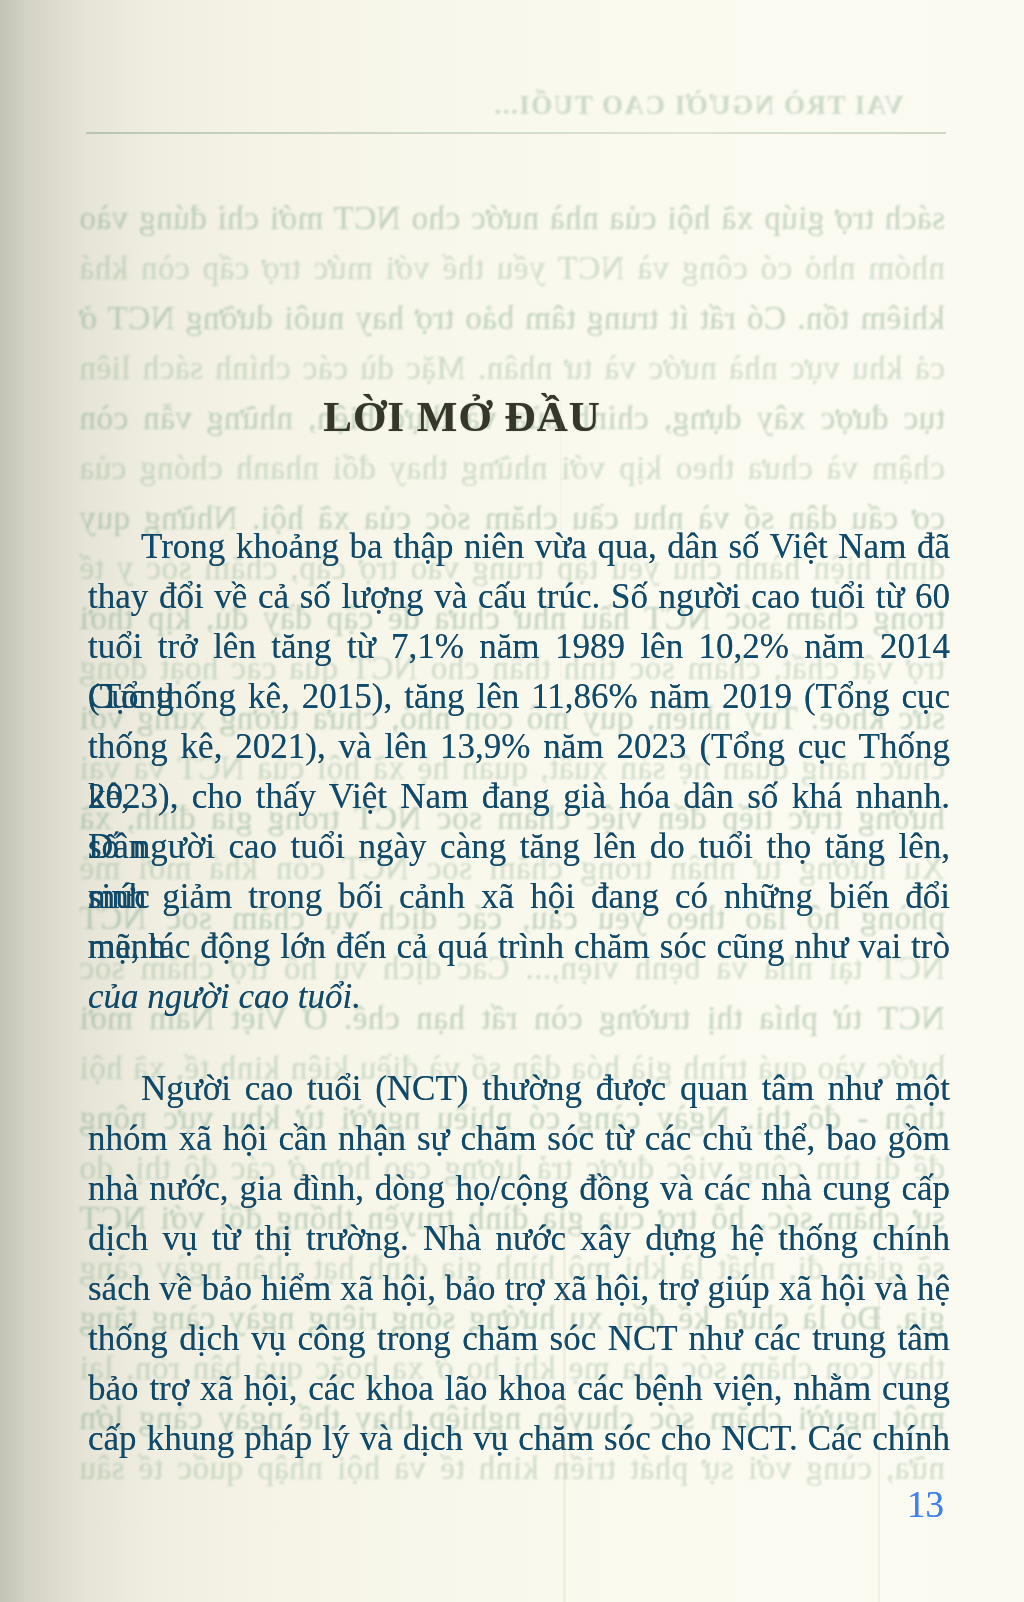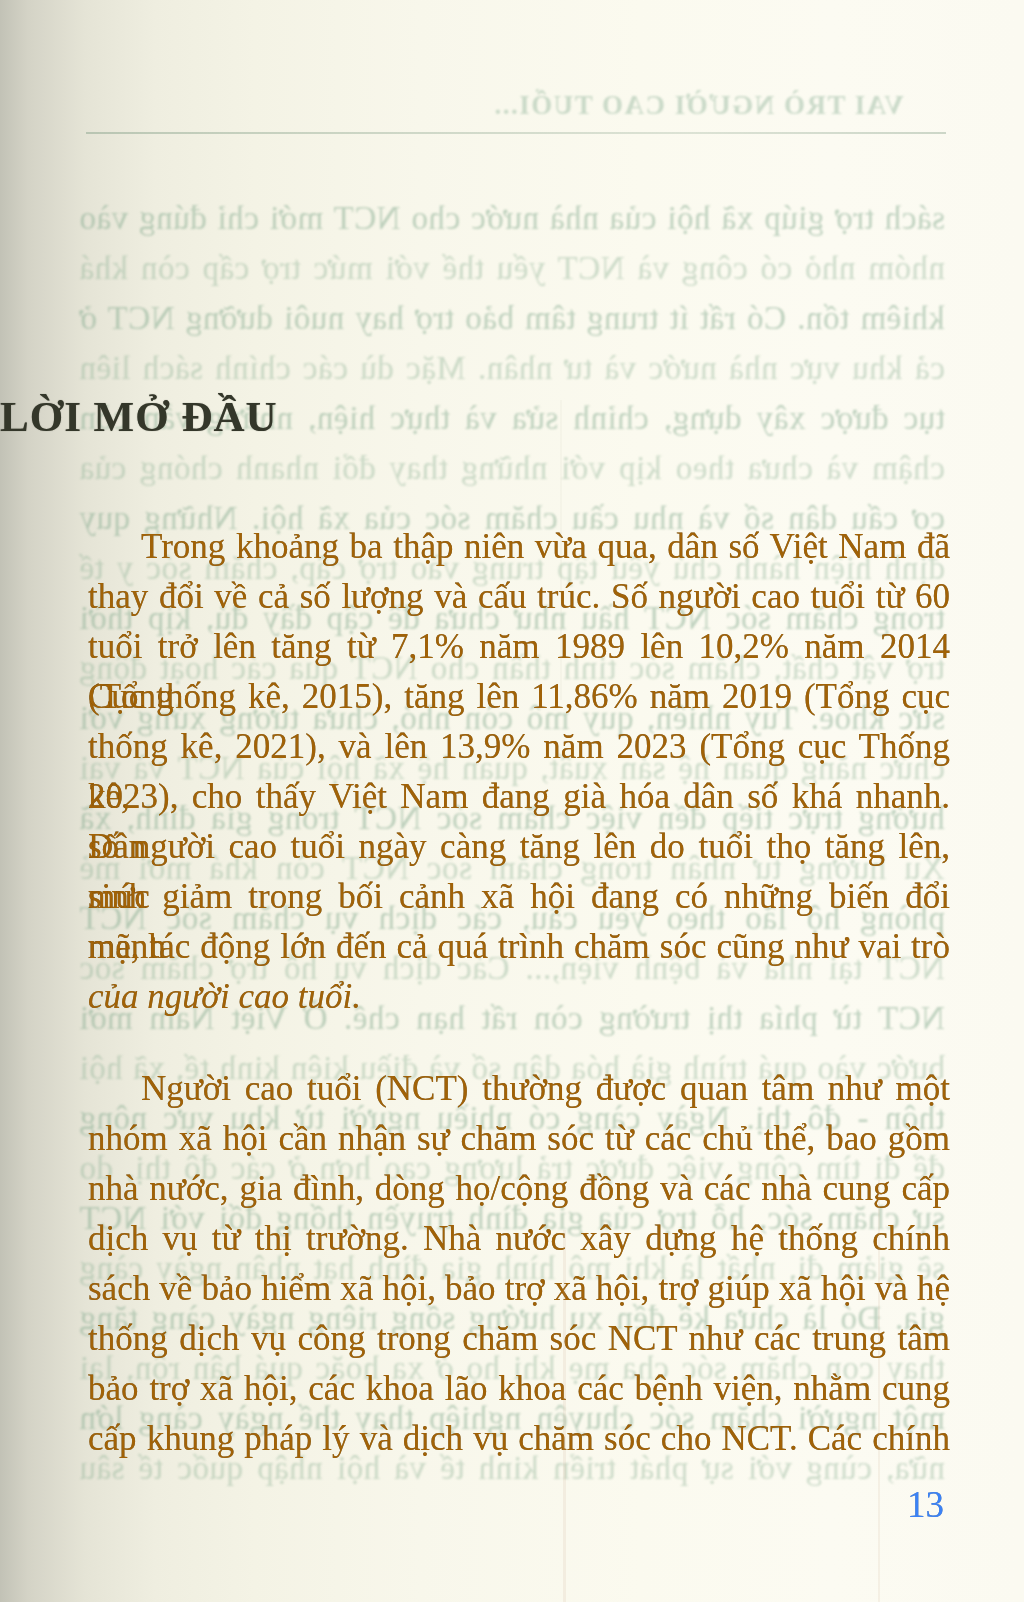--- a/index.html
+++ b/index.html
@@ -31,29 +31,29 @@
     color:#a3c0a9;opacity:.55;transform:scaleX(-1);filter:blur(1px);
   }
   .head-rule{
     position:absolute;top:132px;left:86px;width:860px;height:2px;z-index:1;
     background:linear-gradient(to right,rgba(140,165,142,.5),rgba(140,165,142,.28) 70%,rgba(140,165,142,.42));
   }
 
   
   .content{position:absolute;inset:0;z-index:2;}
   .chapter-title{
-    position:absolute;top:392px;left:0;width:924px;text-align:left;
+    position:absolute;top:392px;left:0;width:924px;text-align:center;
     font-size:43px;font-weight:bold;letter-spacing:1px;color:#34372a;
     text-shadow:0 0 1px rgba(52,55,42,.55);
   }
   .para{position:absolute;left:88px;width:862px;}
   .para-1{top:522px;}
   .para-2{top:1064px;}
   .line{
-    height:50px;font-size:35px;line-height:50px;color:#a16207;
+    height:50px;font-size:35px;line-height:50px;color:#0c4a6e;
     text-align:justify;text-align-last:justify;
     text-shadow:0 0 .6px rgba(40,44,35,.6);
   }
   .line.indent{text-indent:53px;}
   .line.last{text-align-last:left;font-style:italic;}
   .page-number{
     position:absolute;top:1483px;right:80px;
     font-size:37px;color:#3b82f6;text-shadow:0 0 .6px rgba(40,44,35,.5);
   }
 

